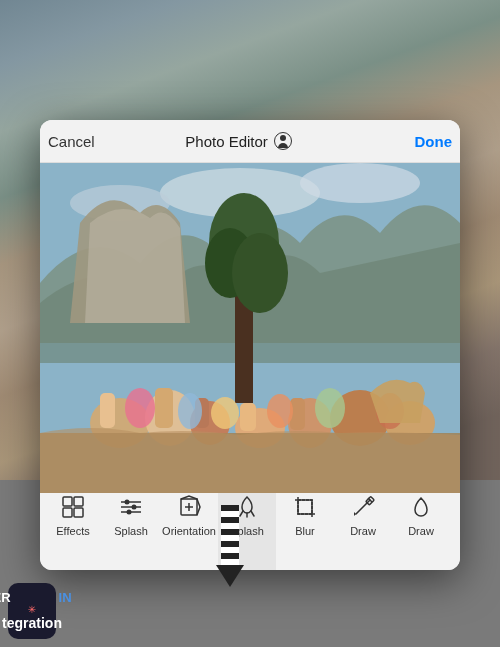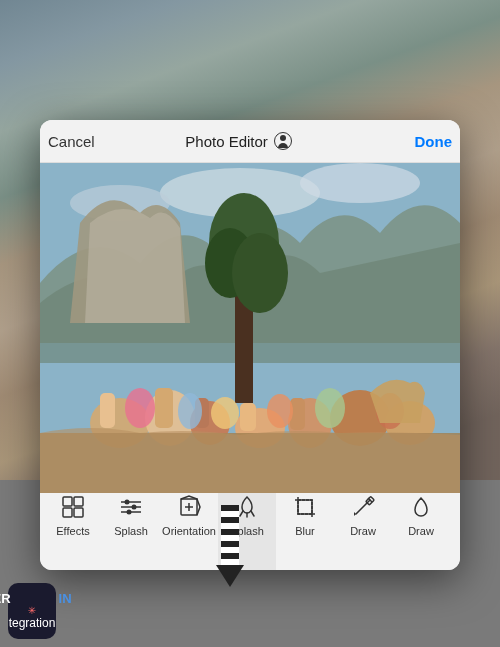--- a/index.html
+++ b/index.html
@@ -191,21 +191,21 @@
     }
 
     .logo-text {
       font-size: 13px;
       font-weight: 900;
       line-height: 1;
     }
 
     .logo-er { color: #fff; }
     .logo-in { color: #4a90e2; margin-left: 48px; }
-    .logo-sub { color: #fff; font-size: 12px; font-weight: 400; }
+    .logo-sub { color: #fff; font-size: 14px; font-weight: 700; }
     .logo-star { color: #ff6b6b; font-size: 10px; }
 
     
     .arrow-pointer {
       position: absolute;
       bottom: 60px;
       left: 230px;
       transform: translateX(-50%);
       display: flex;
       flex-direction: column;

